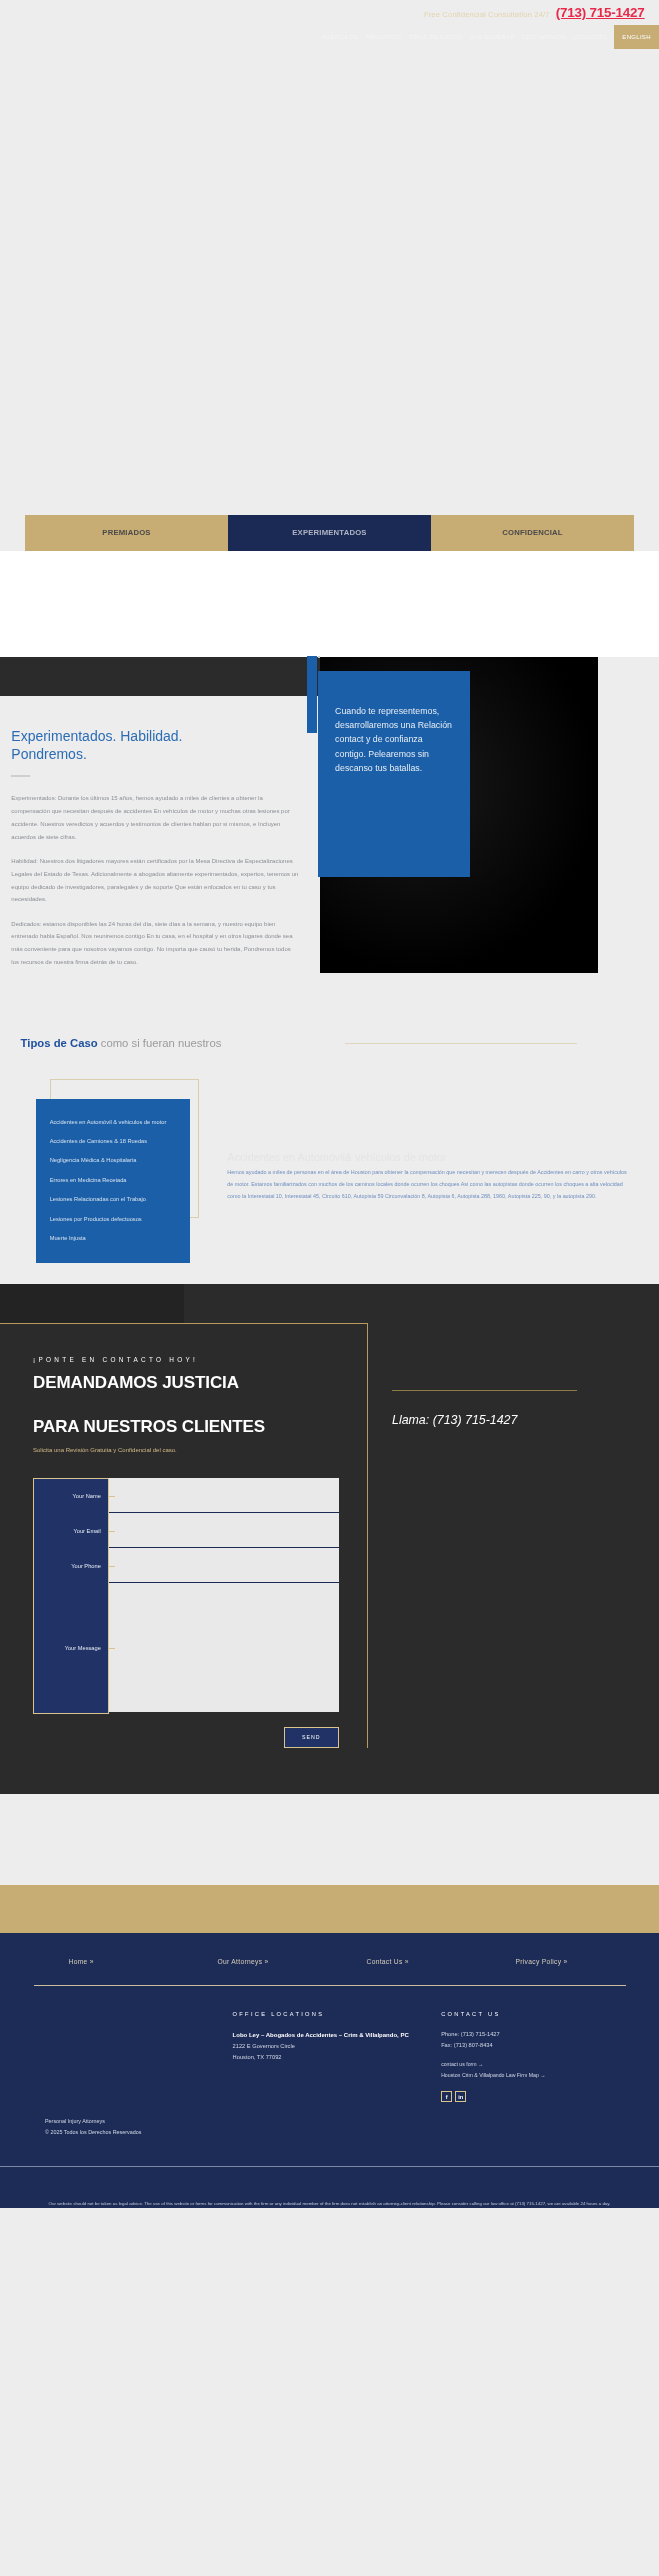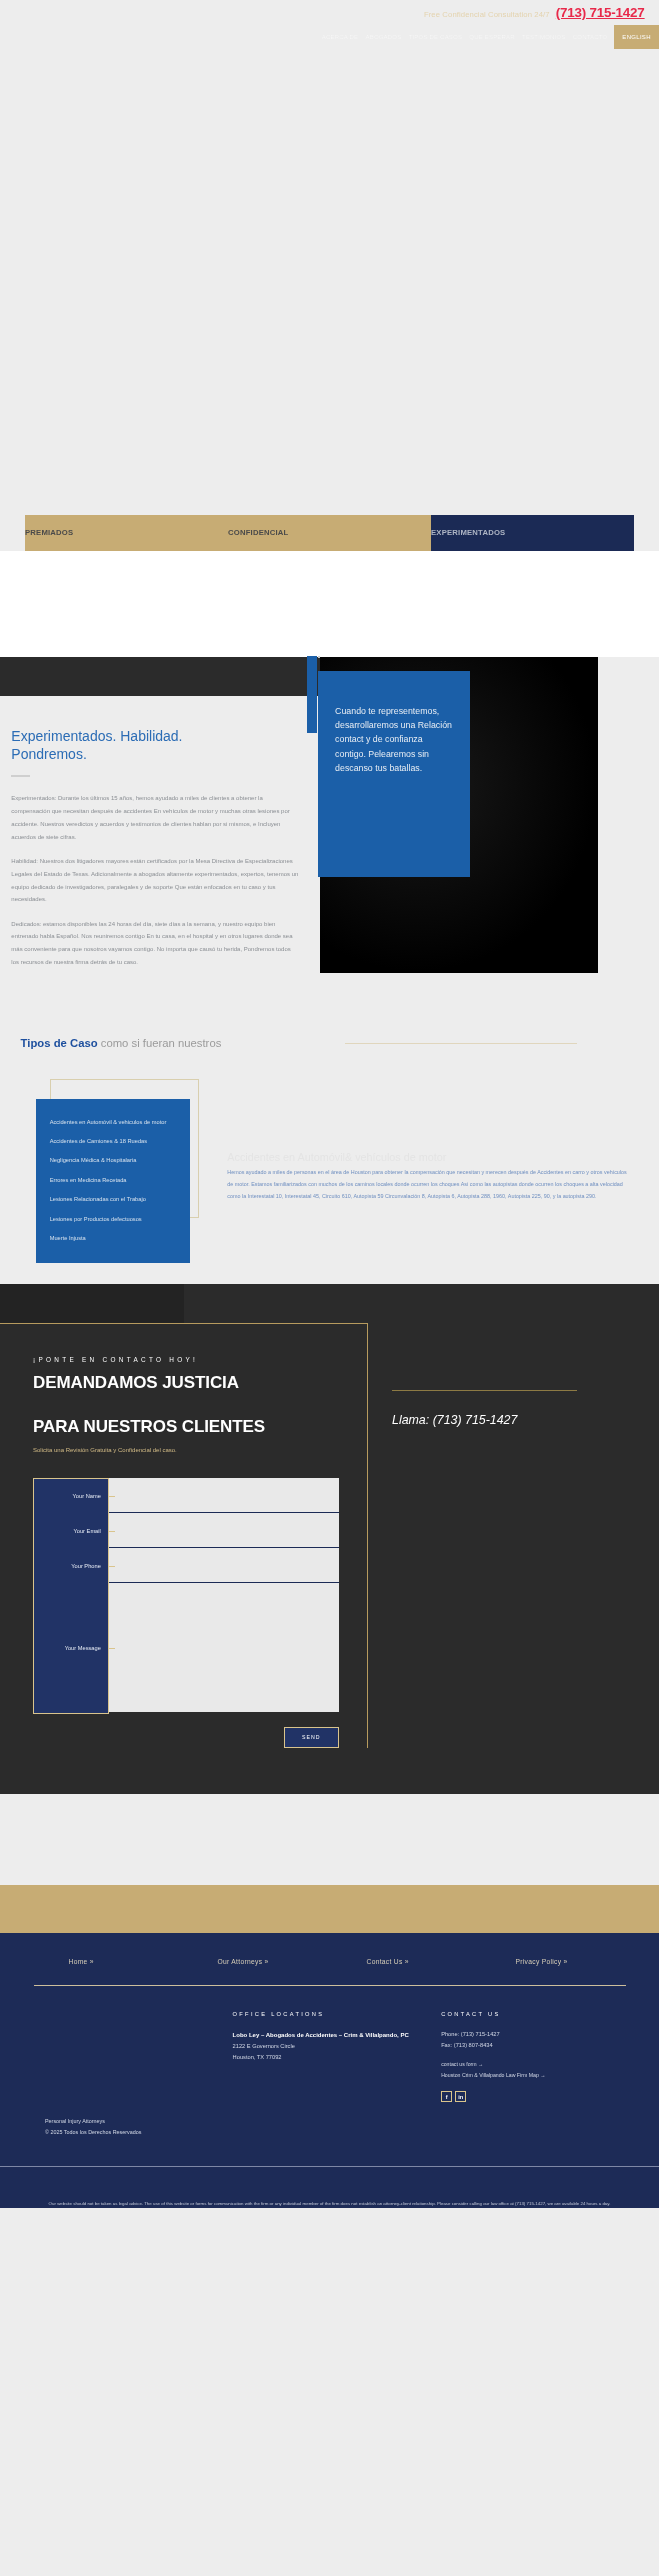--- a/index.html
+++ b/index.html
@@ -28,21 +28,21 @@
     background:#c7ac74; color:#ffffff; font-size:6px; letter-spacing:0.3px;
     padding:8.2px 8.2px; text-decoration:none; display:flex; align-items:center;
     margin-left:3.1px; height:24px;
   }
 
   
   .hero { height:453px; background:#ededed; position:relative; }
 
   
   .tabs { display:flex; width:609px; margin:0 auto; }
-  .tab { flex:1; padding:13.4px 0; font-size:7.7px; font-weight:bold;
+  .tab { flex:1; text-align:center; padding:13.4px 0; font-size:7.7px; font-weight:bold;
          letter-spacing:0.2px; }
   .tab.gold { background:#c7ac74; color:#4a4a4a; }
   .tab.navy { background:#1b2a55; color:#aeb5c4; }
 
   .whitegap { height:106px; background:#ffffff; }
 
   
   .exp-wrap { position:relative; background:#ededed; padding-bottom:41px; }
   .exp-darkbar { height:39px; background:#2b2b2b; width:569px; }
   .exp-body { display:flex; }
@@ -166,22 +166,22 @@
       <a class="navitem" href="#">TESTIMONIOS</a>
       <a class="navitem" href="#">CONTACTO</a>
       <a class="english" href="#">ENGLISH</a>
     </div>
   </div>
 
   <div class="hero"></div>
 
   <div class="tabs">
     <div class="tab gold">PREMIADOS</div>
+    <div class="tab navy">EXPERIMENTADOS</div>
     <div class="tab gold">CONFIDENCIAL</div>
-    <div class="tab navy">EXPERIMENTADOS</div>
   </div>
 
   <div class="whitegap"></div>
 
   <div class="exp-wrap">
     <div class="exp-darkbar"></div>
     <div class="exp-body">
       <div class="exp-left">
         <h2 class="exp-title">
           <span>Experimentados. Habilidad.</span><br>

